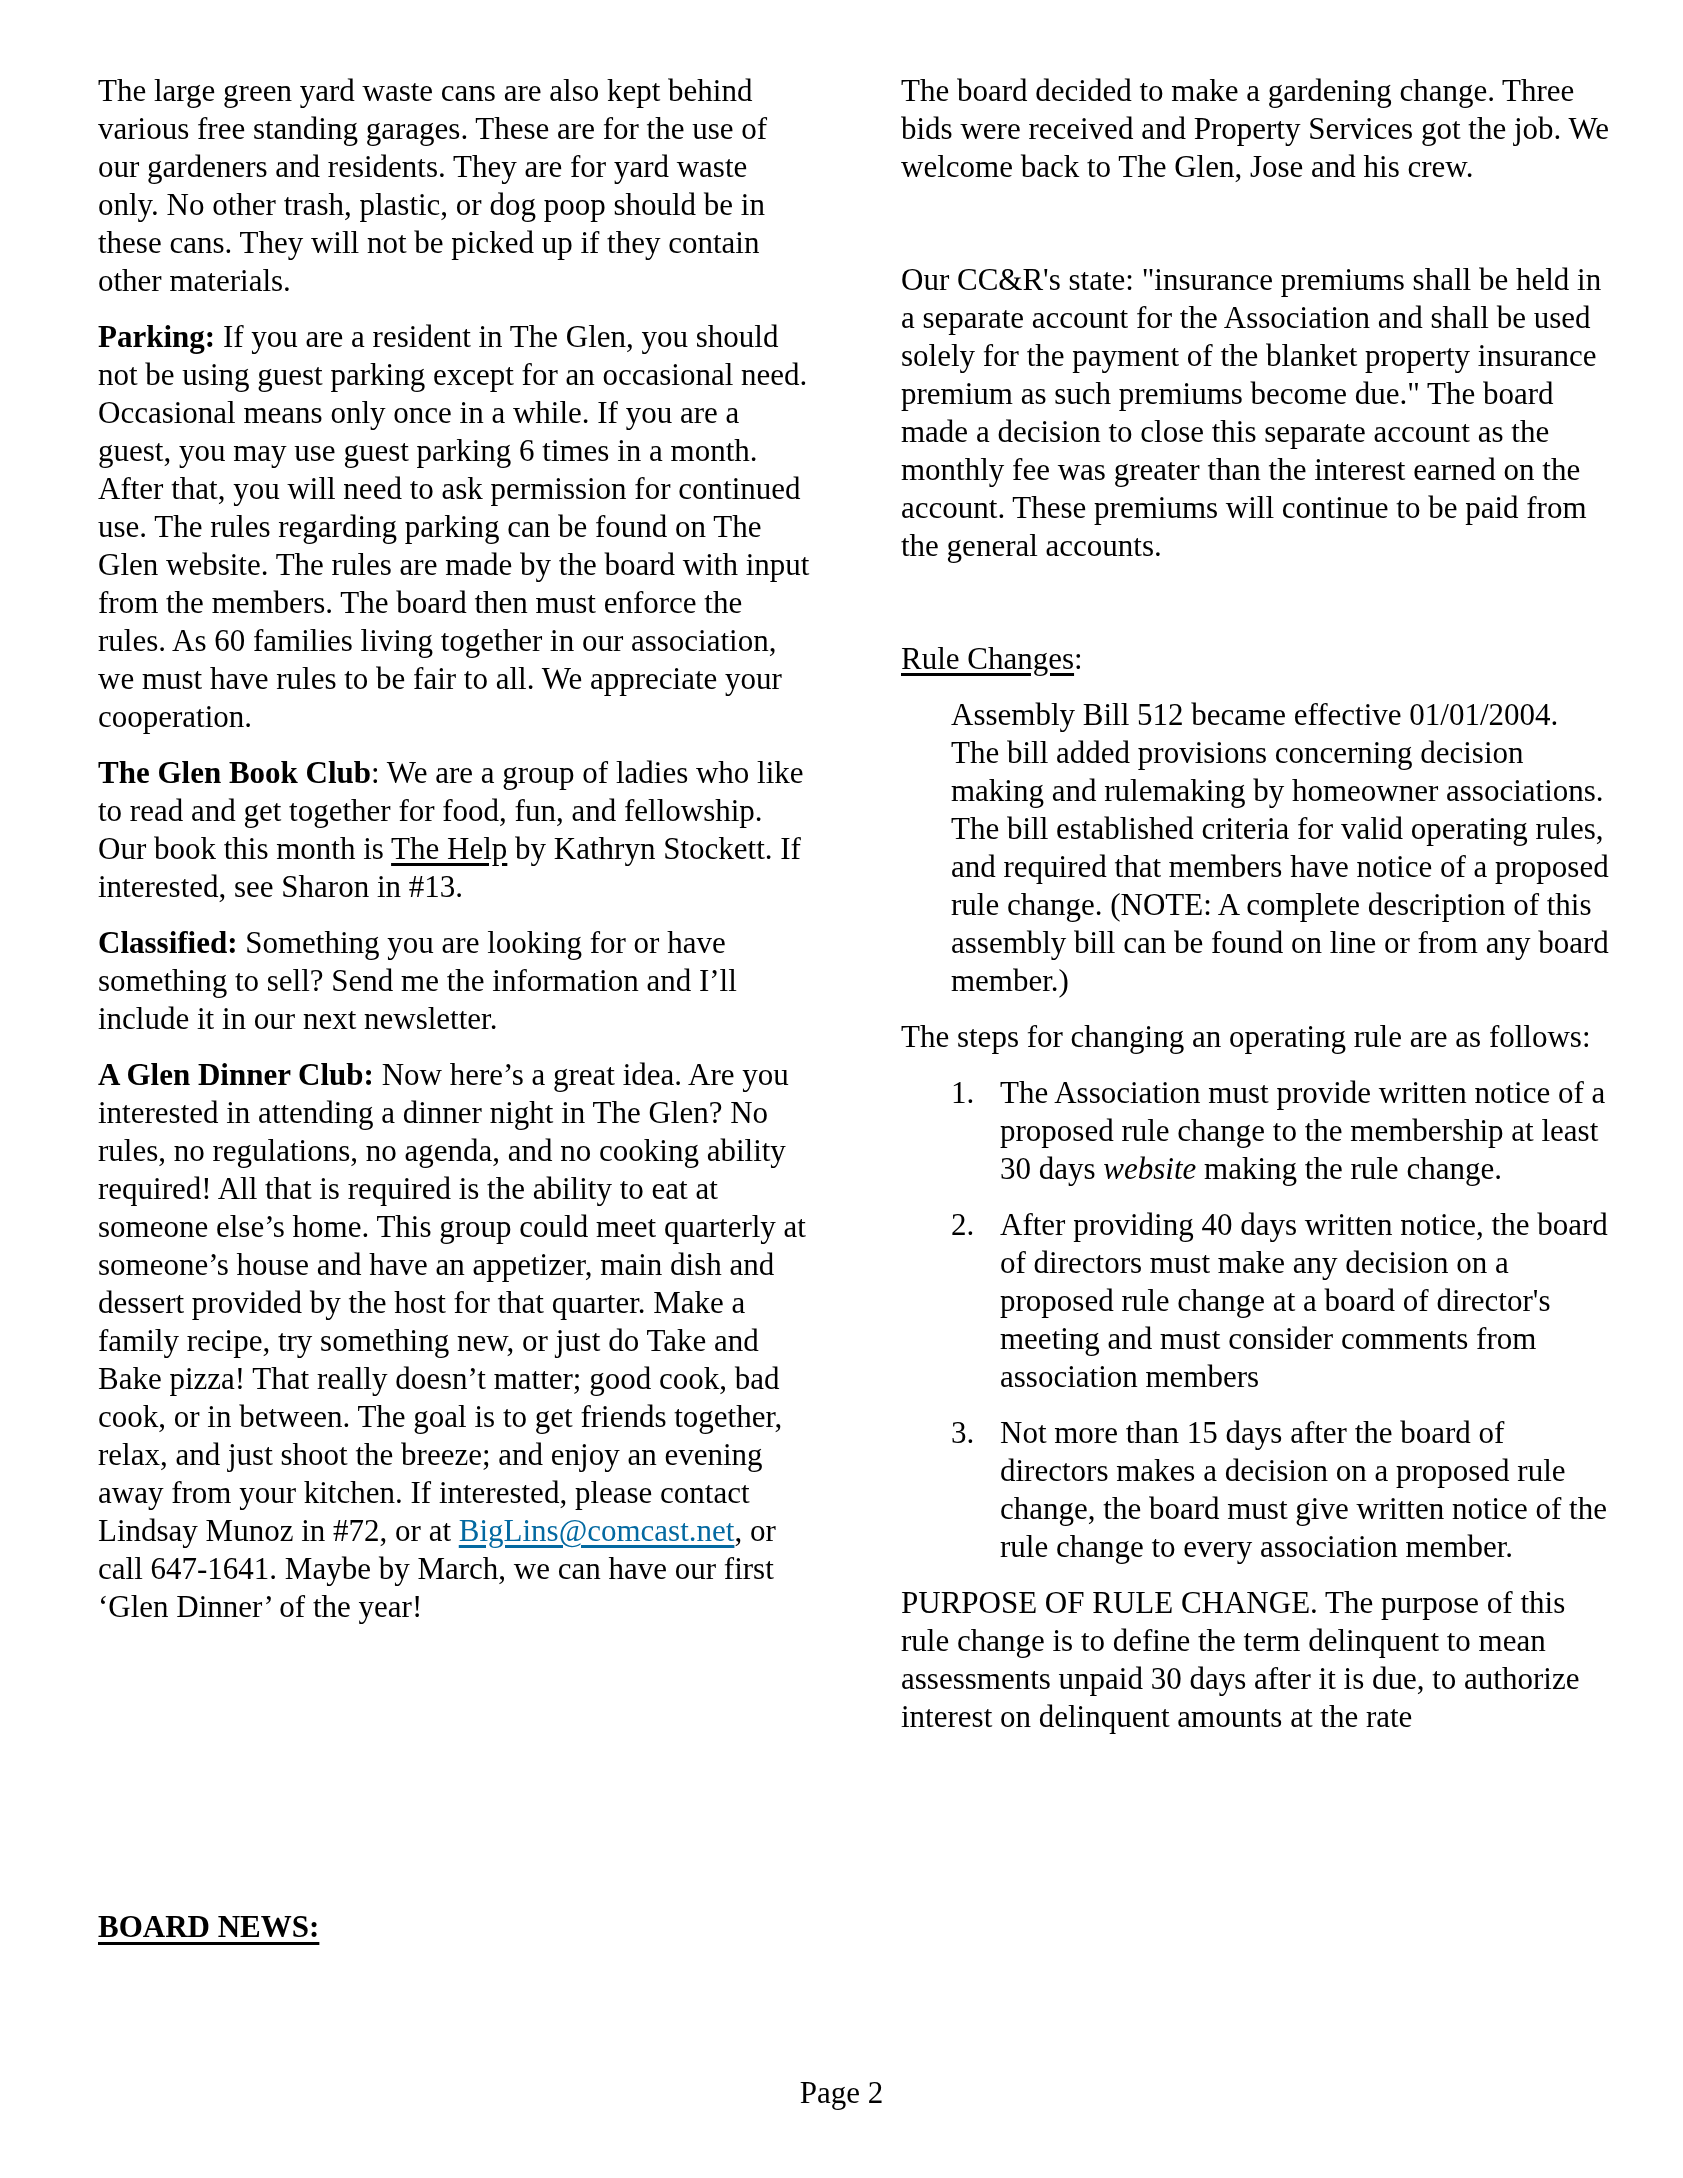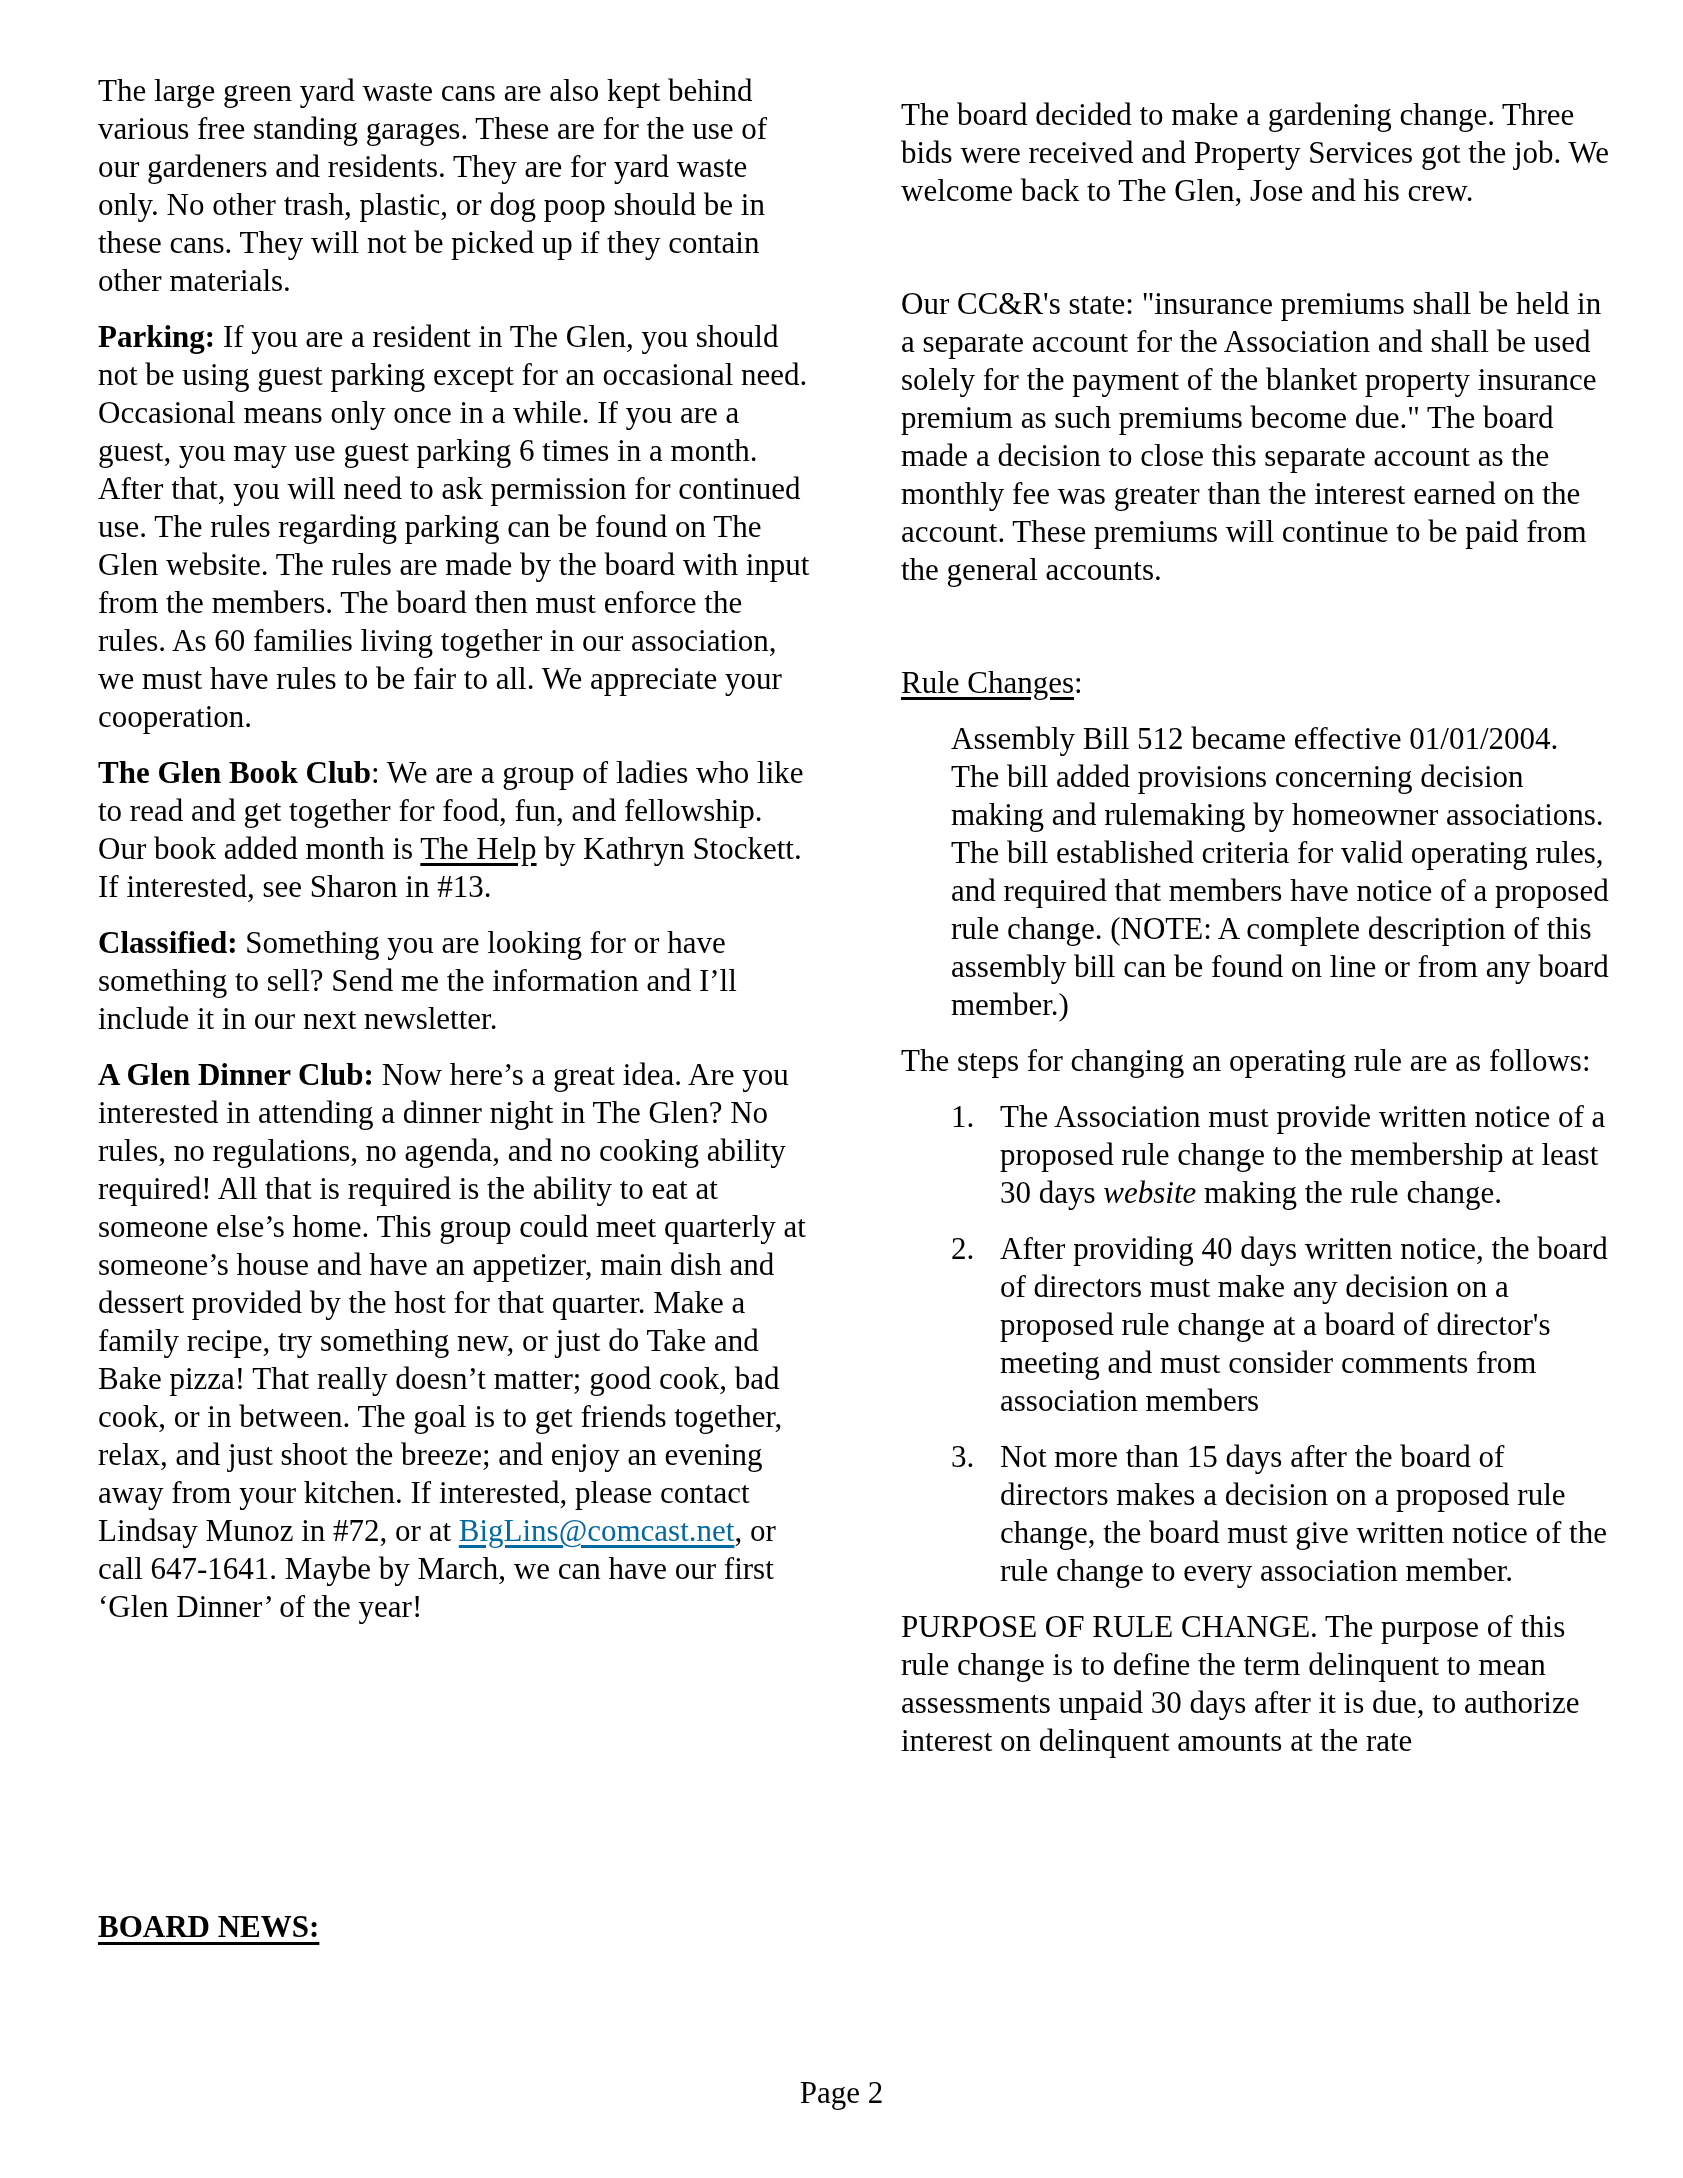--- a/index.html
+++ b/index.html
@@ -84,37 +84,37 @@
 
     <p class="para">
       <span>The large green yard waste cans are also kept behind various free standing garages.  These are for the use of our gardeners and residents.  They are for yard waste only.  No other trash, plastic, or dog poop should be in these cans.  They will not be picked up if they contain other materials.</span>
     </p>
 
     <p class="para">
       <span class="b">Parking:</span><span>  If you are a resident in The Glen, you should not be using guest parking except for an occasional need.  Occasional means only once in a while.  If you are a guest, you may use guest parking 6 times in a month.  After that, you will need to ask permission for continued use.  The rules regarding parking can be found on The Glen website.  The rules are made by the board with input from the members.  The board then must enforce the rules.  As 60 families living together in our association, we must have rules to be fair to all.  We appreciate your cooperation.</span>
     </p>
 
     <p class="para">
-      <span class="b">The Glen Book Club</span><span>:  We are a group of ladies who like to read and get together for food, fun, and fellowship.  Our book added month is </span><span class="u">The Help</span><span> by Kathryn Stockett.  If interested, see Sharon in #13.</span>
+      <span class="b">The Glen Book Club</span><span>:  We are a group of ladies who like to read and get together for food, fun, and fellowship.  Our book this month is </span><span class="u">The Help</span><span> by Kathryn Stockett.  If interested, see Sharon in #13.</span>
     </p>
 
     <p class="para">
       <span class="b">Classified:</span><span>  Something you are looking for or have something to sell? Send me the information and I’ll include it in our next newsletter.</span>
     </p>
 
     <p class="para">
       <span class="b">A Glen Dinner Club:</span><span>  Now here’s a great idea.  Are you interested in attending a dinner night in The Glen?  No rules, no regulations, no agenda, and no cooking ability required!  All that is required is the ability to eat at someone else’s home.  This group could meet quarterly at someone’s house and have an appetizer, main dish and dessert provided by the host for that quarter.  Make a family recipe, try something new, or just do Take and Bake pizza!  That really doesn’t matter; good cook, bad cook, or in between.  The goal is to get friends together, relax, and just shoot the breeze; and enjoy an evening away from your kitchen.  If interested, please contact Lindsay Munoz in #72, or at </span><a class="link">BigLins@comcast.net</a><span>, or call 647-1641.  Maybe by March, we can have our first ‘Glen Dinner’ of the year!</span>
     </p>
   </div>
 
   <div class="board-news">BOARD NEWS:</div>
 
   <div class="col col-right">
 
-    <p style="margin-bottom: 75px; margin-top: 24px;">
+    <p style="margin-bottom: 75px;">
       <span>The board decided to make a gardening change. Three bids were received and Property Services got the job. We welcome back to The Glen, Jose and his crew.</span>
     </p>
 
     <p style="margin-bottom: 75px;">
       <span>Our CC&amp;R's state: "insurance premiums shall be held in a separate account for the Association and shall be used solely for the payment of the blanket property insurance premium as such premiums become due." The board made a decision to close this separate account as the monthly fee was greater than the interest earned on the account. These premiums will continue to be paid from the general accounts.</span>
     </p>
 
     <p class="para">
       <span class="u">Rule Changes</span><span>:</span>
     </p>

